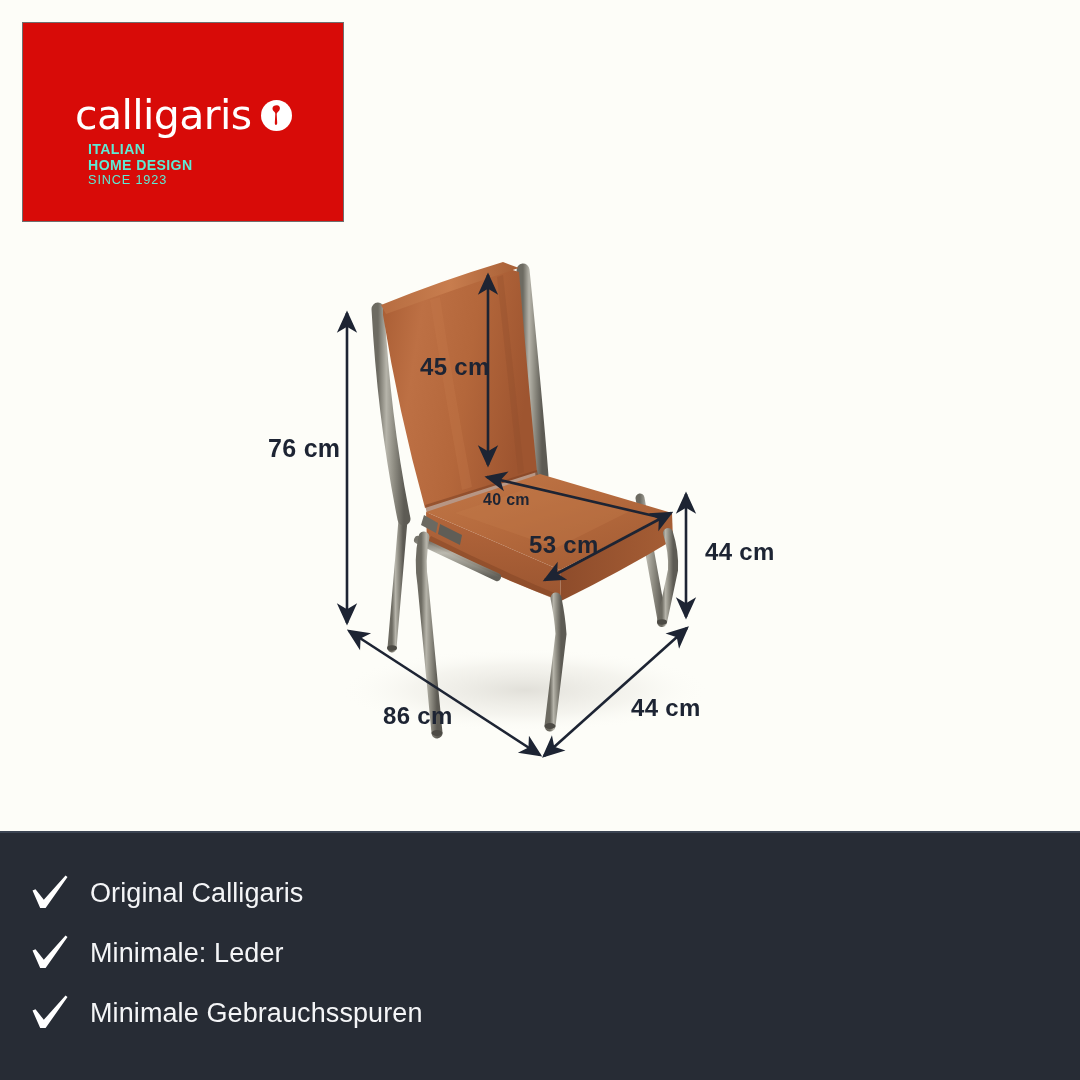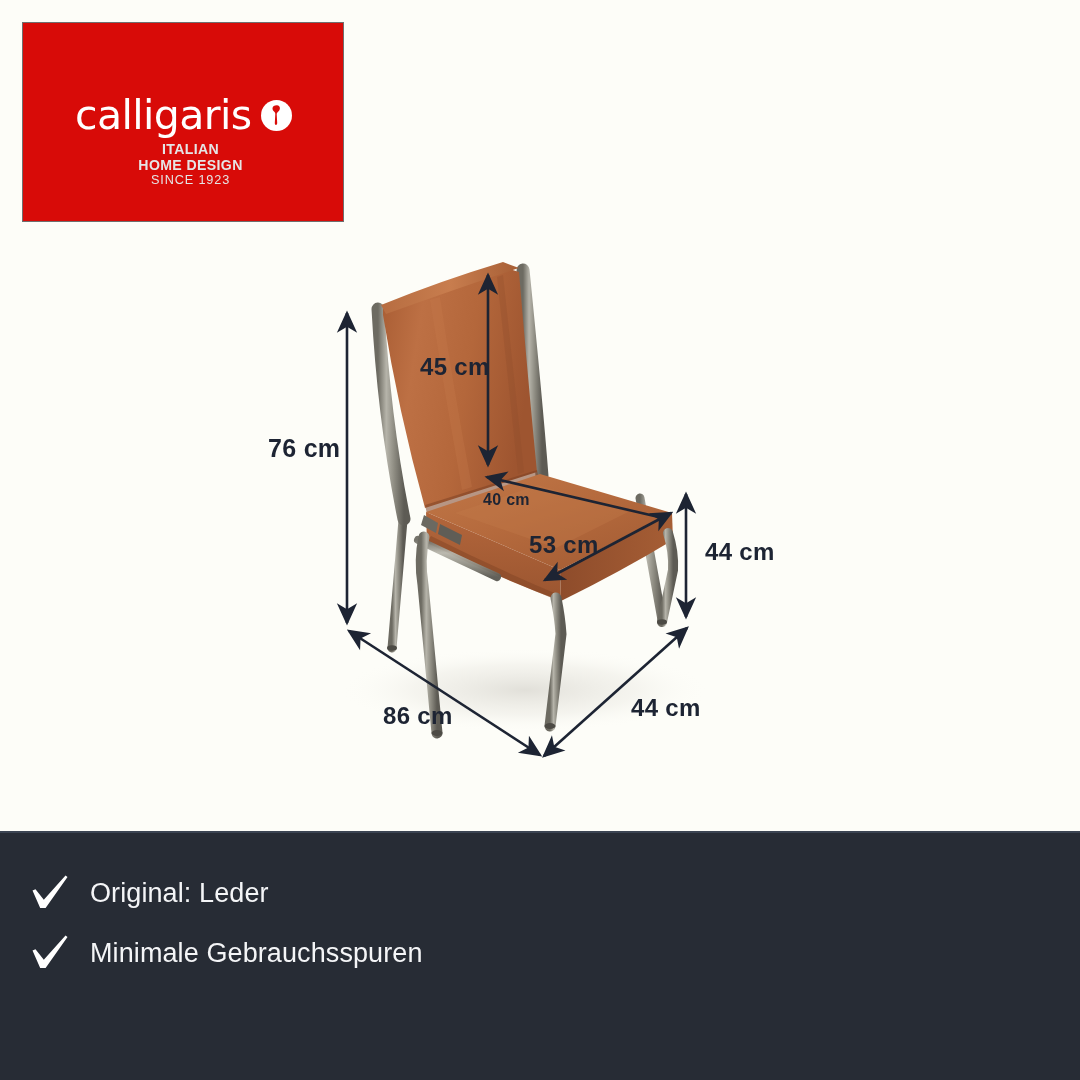--- a/index.html
+++ b/index.html
@@ -64,22 +64,22 @@
     background: #ffffff;
     position: relative;
     flex: none;
   }
   #brand-mark svg { position:absolute; left:0; top:0; }
   #brand-tagline {
     position: absolute;
     left: 52px;
     top: 118px;
     width: 218px;
-    text-align: center;
-    color: #e5e5e5;
+    text-align: left;
+    color: #5eead4;
     line-height: 1.08;
     font-family: "Liberation Sans", sans-serif;
   }
   .tag-l1, .tag-l2 {
     font-size: 15px;
     font-weight: bold;
     letter-spacing: 0.4px;
     display: block;
     transform: scaleX(0.94);
     transform-origin: right center;
@@ -327,26 +327,32 @@
       </div>
     </div>
   </div>
 
 </div>
 
 <div id="banner">
 
   <div id="features">
 
-
     <div class="feature-row">
       <svg class="check-icon" viewBox="0 0 46 46">
         <path d="M4.5 20.5 L7.5 19.2 L15.8 29.8 L37.5 5.5 L39.5 7.0 L17.6 38.0 L12.2 38.0 Z" fill="#ffffff"></path>
       </svg>
-      <span class="feature-text">Original: Leder</span>
+      <span class="feature-text">Original Calligaris</span>
+    </div>
+
+    <div class="feature-row">
+      <svg class="check-icon" viewBox="0 0 46 46">
+        <path d="M4.5 20.5 L7.5 19.2 L15.8 29.8 L37.5 5.5 L39.5 7.0 L17.6 38.0 L12.2 38.0 Z" fill="#ffffff"></path>
+      </svg>
+      <span class="feature-text">Minimale: Leder</span>
     </div>
 
     <div class="feature-row">
       <svg class="check-icon" viewBox="0 0 46 46">
         <path d="M4.5 20.5 L7.5 19.2 L15.8 29.8 L37.5 5.5 L39.5 7.0 L17.6 38.0 L12.2 38.0 Z" fill="#ffffff"></path>
       </svg>
       <span class="feature-text">Minimale Gebrauchsspuren</span>
     </div>
 
   </div>

